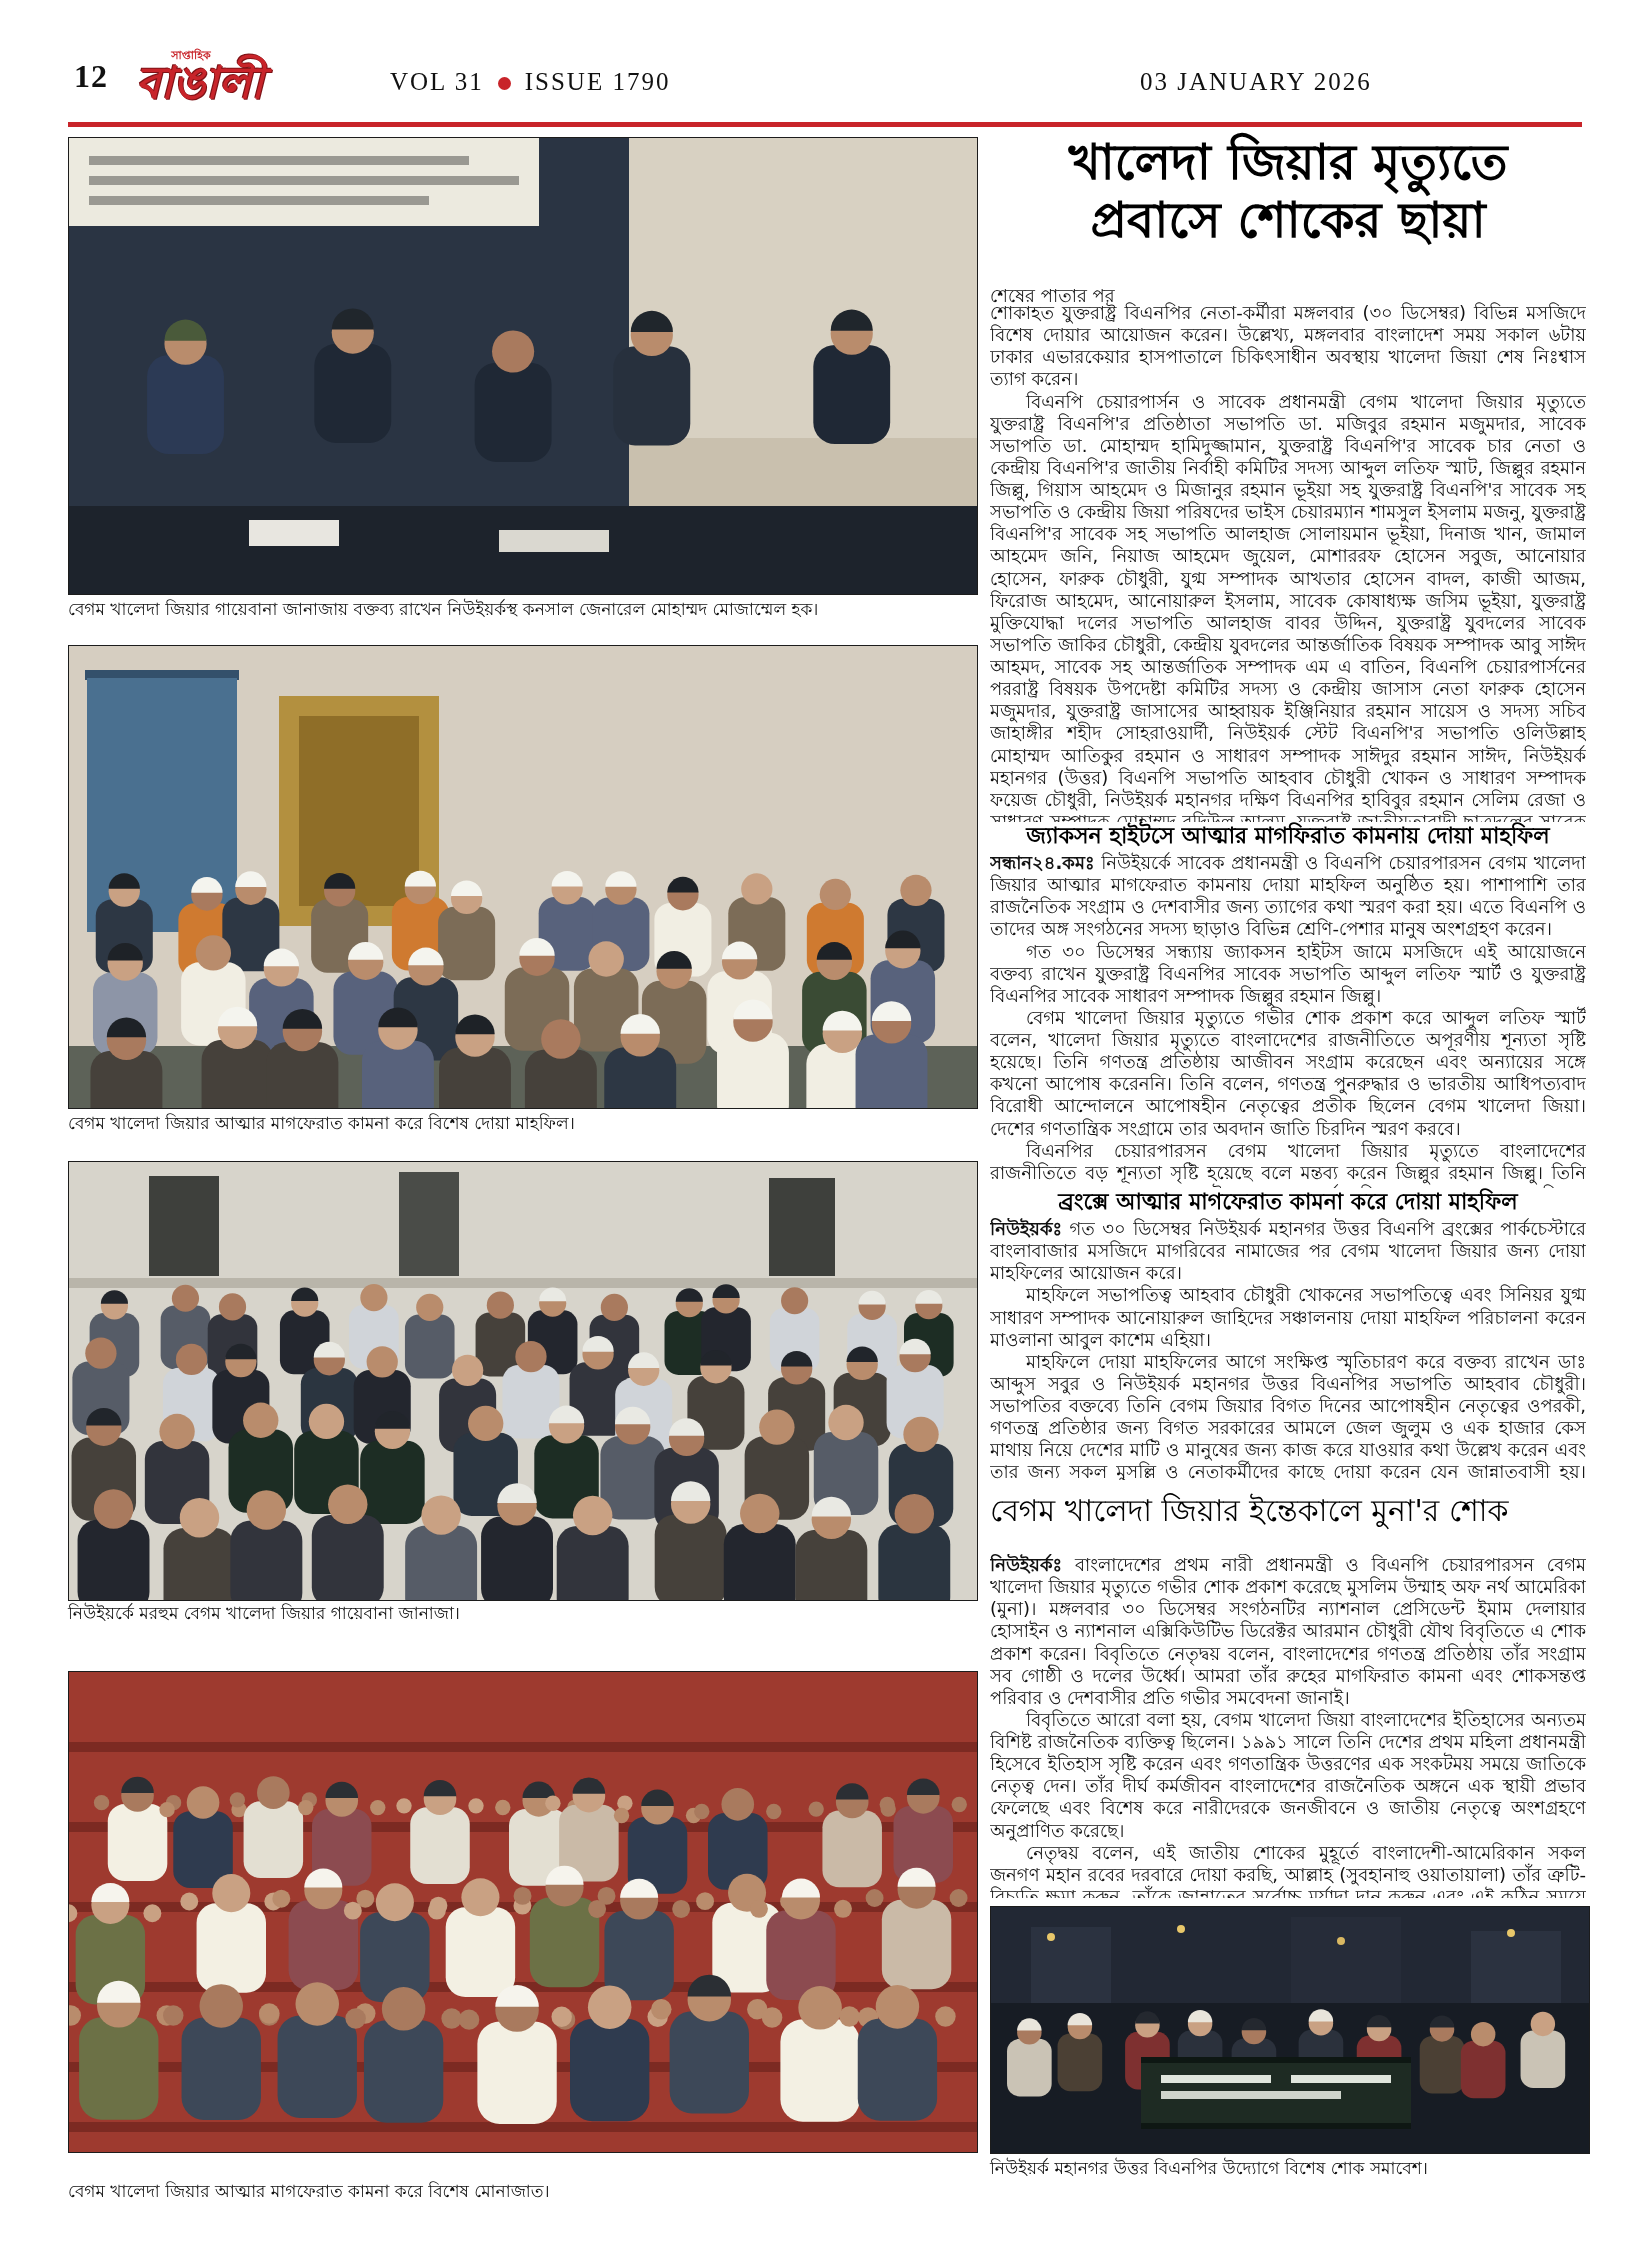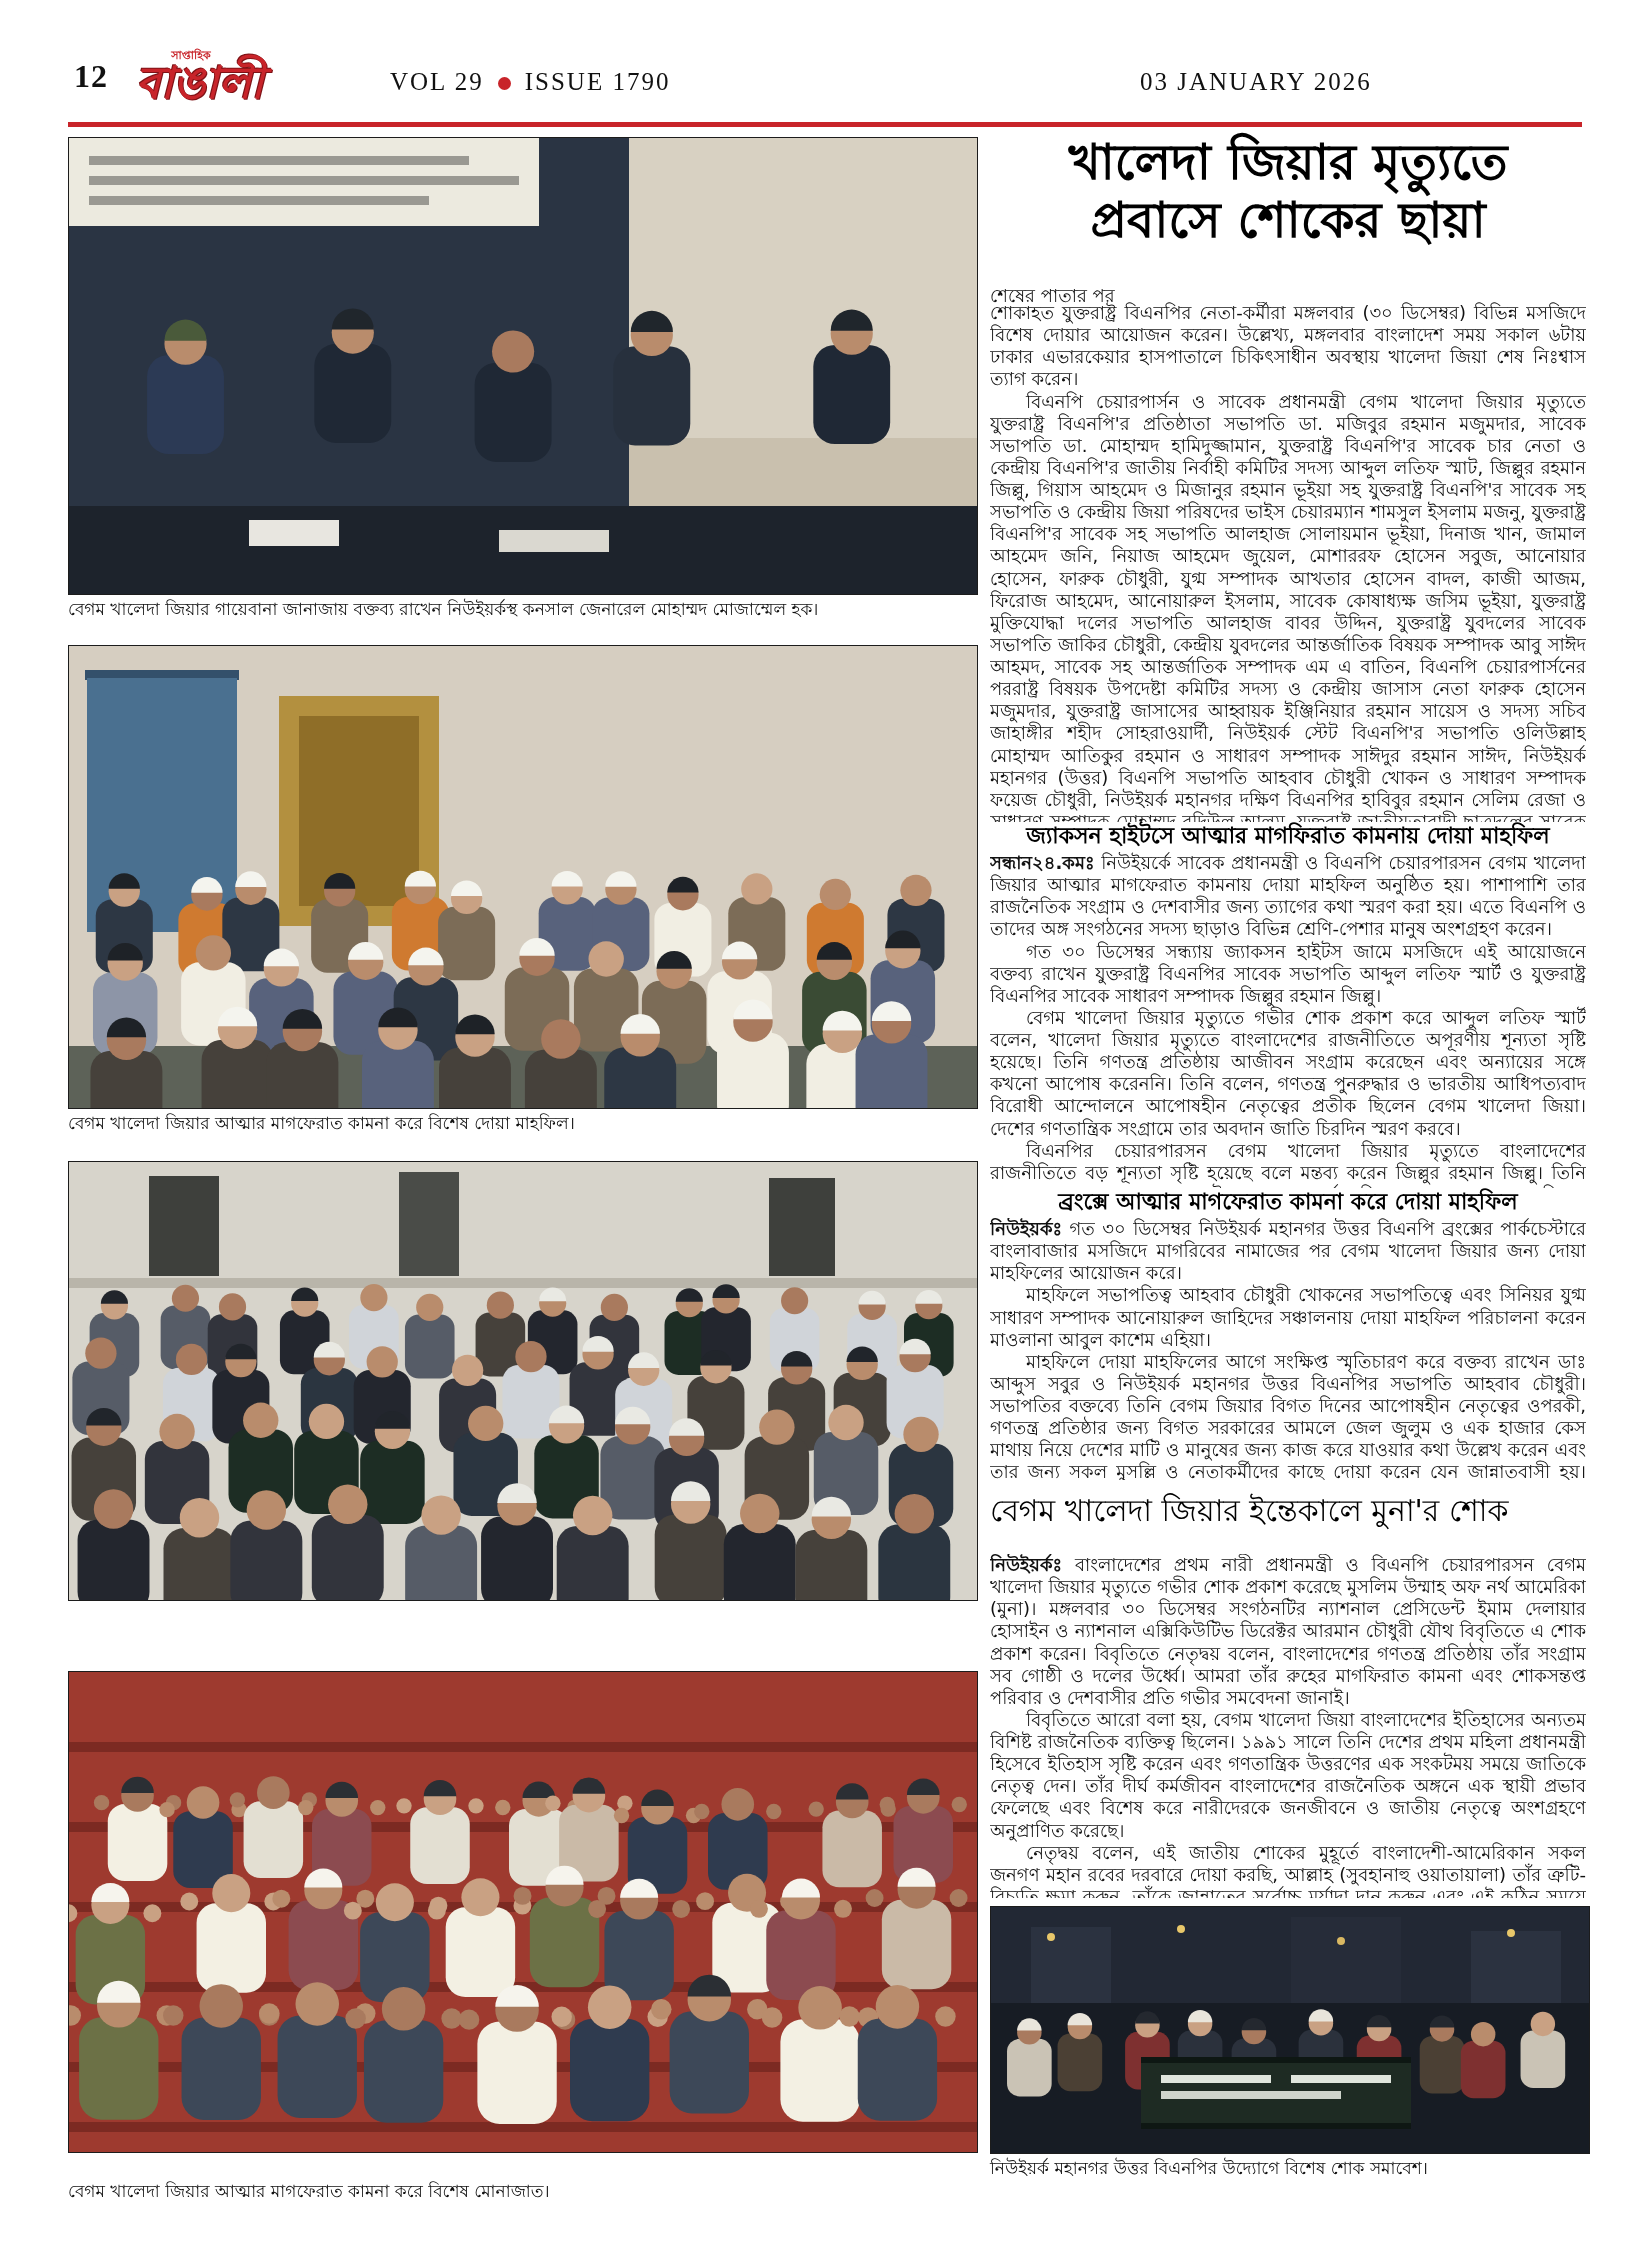--- a/index.html
+++ b/index.html
@@ -38,21 +38,21 @@
 <body>
 
 <div class="page">
 
   <span class="pagenum">12</span>
   <div class="logo">
     <span class="logo-top">সাপ্তাহিক</span>
     <span class="logo-main">বাঙালী</span>
   </div>
   <div class="volissue">
-    <span>VOL 29</span><span class="dot"></span><span>ISSUE 1790</span>
+    <span>VOL 31</span><span class="dot"></span><span>ISSUE 1790</span>
   </div>
   <div class="pubdate">03 JANUARY 2026</div>
   <div class="rule"></div>
 
   <figure class="photo" style="left:68px;top:137px;width:908px;height:456px;">
       <svg viewBox="0 0 908 456" width="908" height="456" preserveAspectRatio="none">
         <rect x="0" y="0" width="908" height="456" fill="#2a3443"></rect>
         <rect x="560" y="0" width="348" height="300" fill="#d8d1c2"></rect>
         <rect x="560" y="300" width="348" height="156" fill="#c9c0ae"></rect>
         <rect x="0" y="0" width="470" height="88" fill="#eceadf"></rect>
@@ -310,20 +310,21 @@
         <path d="M 601.9439288268983 339.04319376051427 A 19.720000000000002 19.720000000000002 0 0 1 641.3839288268983 339.04319376051427 Z" fill="#e9e9e3"></path>
         <rect x="654.7976850551787" y="361.9925512283668" width="71.92" height="92.80000000000001" rx="20.299999999999997" fill="#23262e"></rect>
         <circle cx="690.7576850551787" cy="351.5525512283668" r="19.720000000000002" fill="#b98c6c"></circle>
         <rect x="726.3918843336112" y="367.7165356523916" width="71.92" height="92.80000000000001" rx="20.299999999999997" fill="#46413b"></rect>
         <circle cx="762.3518843336112" cy="357.2765356523916" r="19.720000000000002" fill="#b98c6c"></circle>
         <path d="M 742.6318843336112 354.3765356523916 A 19.720000000000002 19.720000000000002 0 0 1 782.0718843336113 354.3765356523916 Z" fill="#e9e9e3"></path>
         <rect x="809.3329935151953" y="362.24053539946675" width="71.92" height="92.80000000000001" rx="20.299999999999997" fill="#2b3540"></rect>
         <circle cx="845.2929935151953" cy="351.80053539946675" r="19.720000000000002" fill="#a97a5e"></circle>
       </svg>
     </figure>
+  <div class="caption" style="left:68px;top:1603px;width:908px;">নিউইয়র্কে মরহুম বেগম খালেদা জিয়ার গায়েবানা জানাজা।</div>
 
   <figure class="photo" style="left:68px;top:1671px;width:908px;height:480px;">
       <svg viewBox="0 0 908 480" width="908" height="480" preserveAspectRatio="none">
         <rect x="0" y="0" width="908" height="480" fill="#9e3a2f"></rect>
         <rect x="0" y="70" width="908" height="10" fill="#7c2a22"></rect>
         <rect x="0" y="150" width="908" height="10" fill="#7c2a22"></rect>
         <rect x="0" y="230" width="908" height="10" fill="#7c2a22"></rect>
         <rect x="0" y="310" width="908" height="10" fill="#7c2a22"></rect>
         <rect x="0" y="390" width="908" height="10" fill="#7c2a22"></rect>
         <rect x="0" y="450" width="908" height="10" fill="#7c2a22"></rect>

